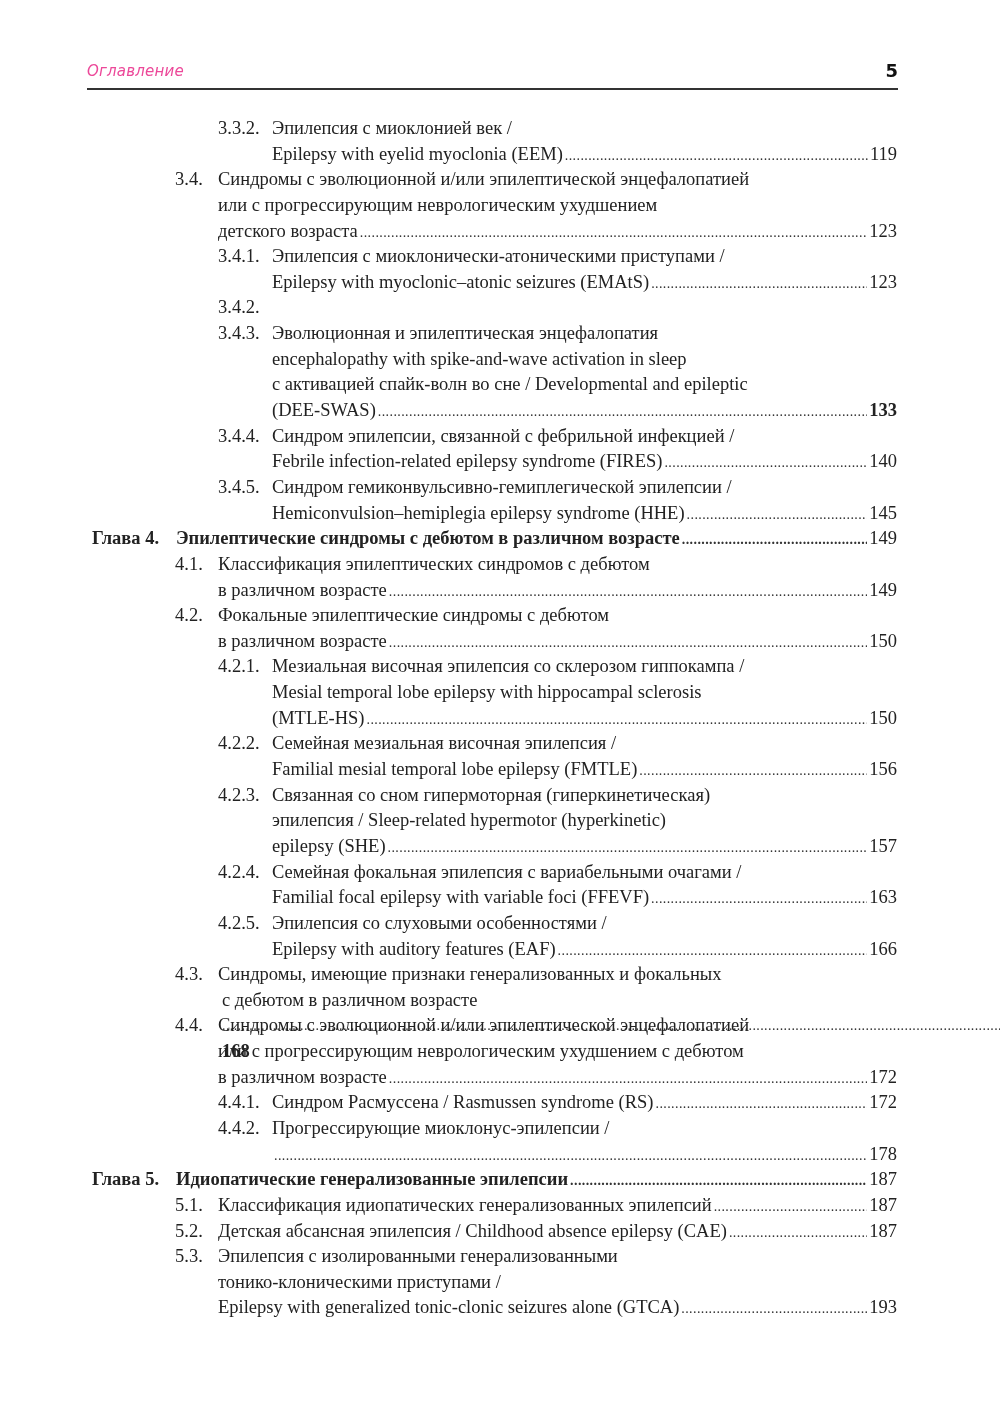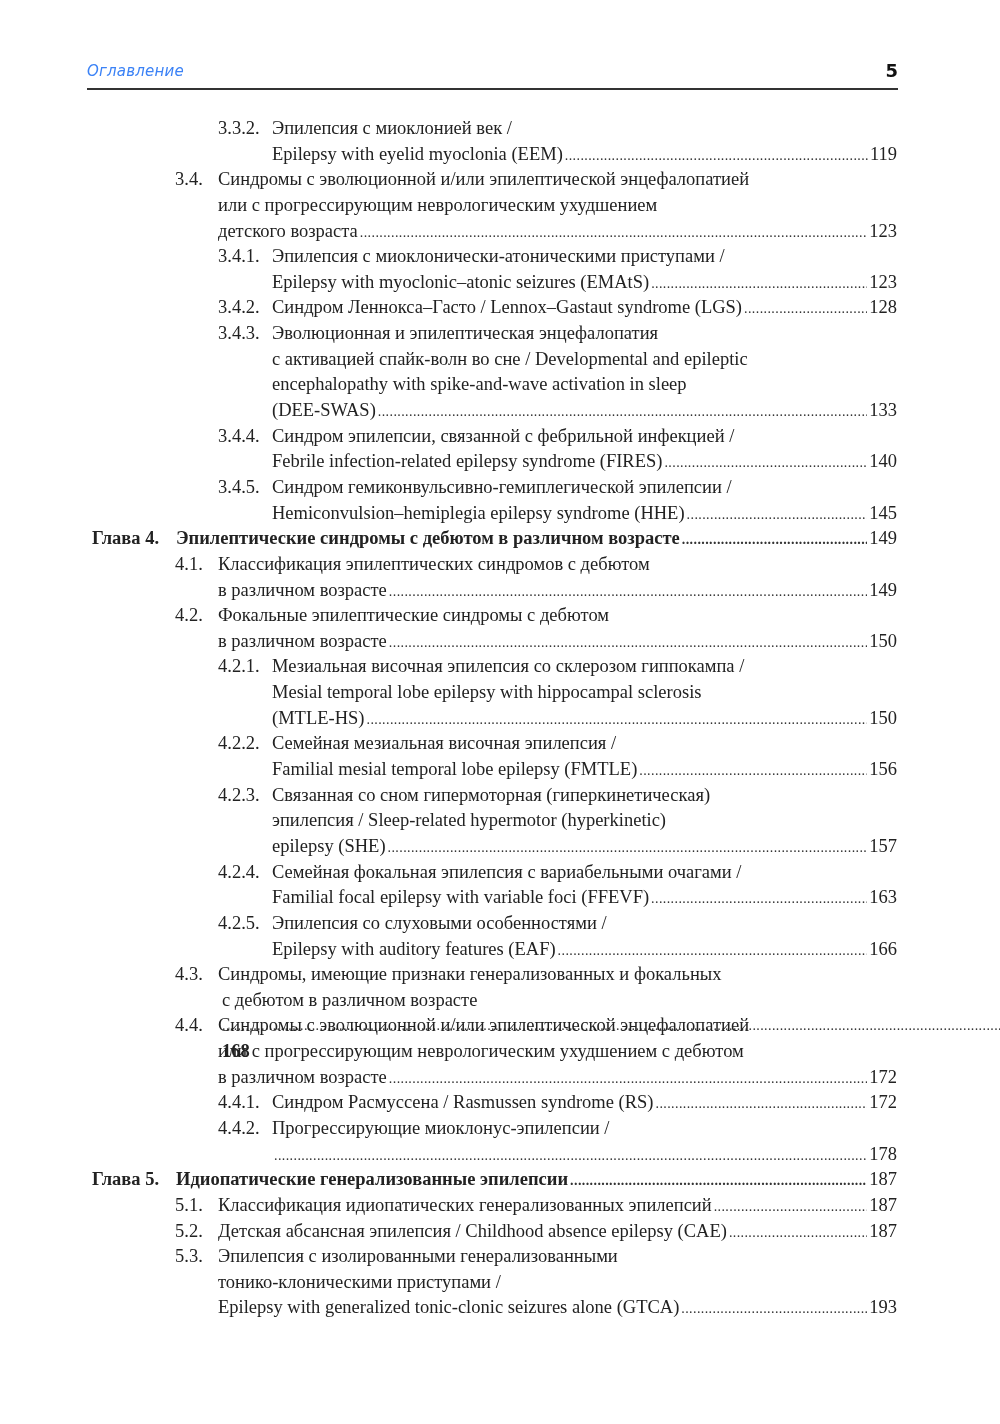--- a/index.html
+++ b/index.html
@@ -3,21 +3,21 @@
 <meta charset="utf-8">
 <style>
   html, body { margin: 0; padding: 0; background: #ffffff; }
   body { width: 1000px; height: 1424px; position: relative; overflow: hidden; color: #1a1a1a; }
   .page-header {
     position: absolute; left: 87px; top: 58px; width: 811px; height: 30px;
     border-bottom: 2px solid #333;
   }
   .running-title {
     position: absolute; left: 0; top: 4px;
-    font-family: "DejaVu Sans", sans-serif; font-style: italic; font-size: 15px; color: #3b82f6;
+    font-family: "DejaVu Sans", sans-serif; font-style: italic; font-size: 15px; color: #ec4899;
     letter-spacing: 0.2px;
   }
   .page-number {
     position: absolute; right: 0; top: 2px;
     font-family: "DejaVu Sans", sans-serif; font-weight: bold; font-size: 18px; color: #111;
   }
   .toc {
     position: absolute; left: 0; top: 116px; width: 1000px;
     font-family: "Liberation Serif", serif; font-size: 18.5px; color: #222;
   }
@@ -90,43 +90,38 @@
         <span class="leader-wrap" style="left: 272px;">
           <span class="lt">Epilepsy with myoclonic–atonic seizures (EMAtS)</span>
           <span class="dots"></span>
           <span class="pg" style="font-weight: normal;">123</span>
         </span>
       </div>
     </div>
     <div>
       <div class="line">
         <span class="num lvl3-num">3.4.2.</span>
-        <span class="leader-wrap" style="left: 272px;">
-          <span class="lt">Синдром Леннокса–Гасто / Lennox–Gastaut syndrome (LGS)</span>
-          <span class="dots"></span>
-          <span class="pg" style="font-weight: normal;">128</span>
-        </span>
       </div>
     </div>
     <div>
       <div class="line">
         <span class="num lvl3-num">3.4.3.</span>
         <span class="txt" style="left: 272px;">Эволюционная и эпилептическая энцефалопатия</span>
       </div>
       <div class="line">
+        <span class="txt" style="left: 272px;">encephalopathy with spike-and-wave activation in sleep</span>
+      </div>
+      <div class="line">
         <span class="txt" style="left: 272px;">с активацией спайк-волн во сне / Developmental and epileptic</span>
       </div>
       <div class="line">
-        <span class="txt" style="left: 272px;">encephalopathy with spike-and-wave activation in sleep</span>
-      </div>
-      <div class="line">
         <span class="leader-wrap" style="left: 272px;">
           <span class="lt">(DEE-SWAS)</span>
           <span class="dots"></span>
-          <span class="pg" style="font-weight: normal;">133</span>
+          <span class="pg" style="font-weight: bold;">133</span>
         </span>
       </div>
     </div>
     <div>
       <div class="line">
         <span class="num lvl3-num">3.4.4.</span>
         <span class="txt" style="left: 272px;">Синдром эпилепсии, связанной с фебрильной инфекцией /</span>
       </div>
       <div class="line">
         <span class="leader-wrap" style="left: 272px;">

